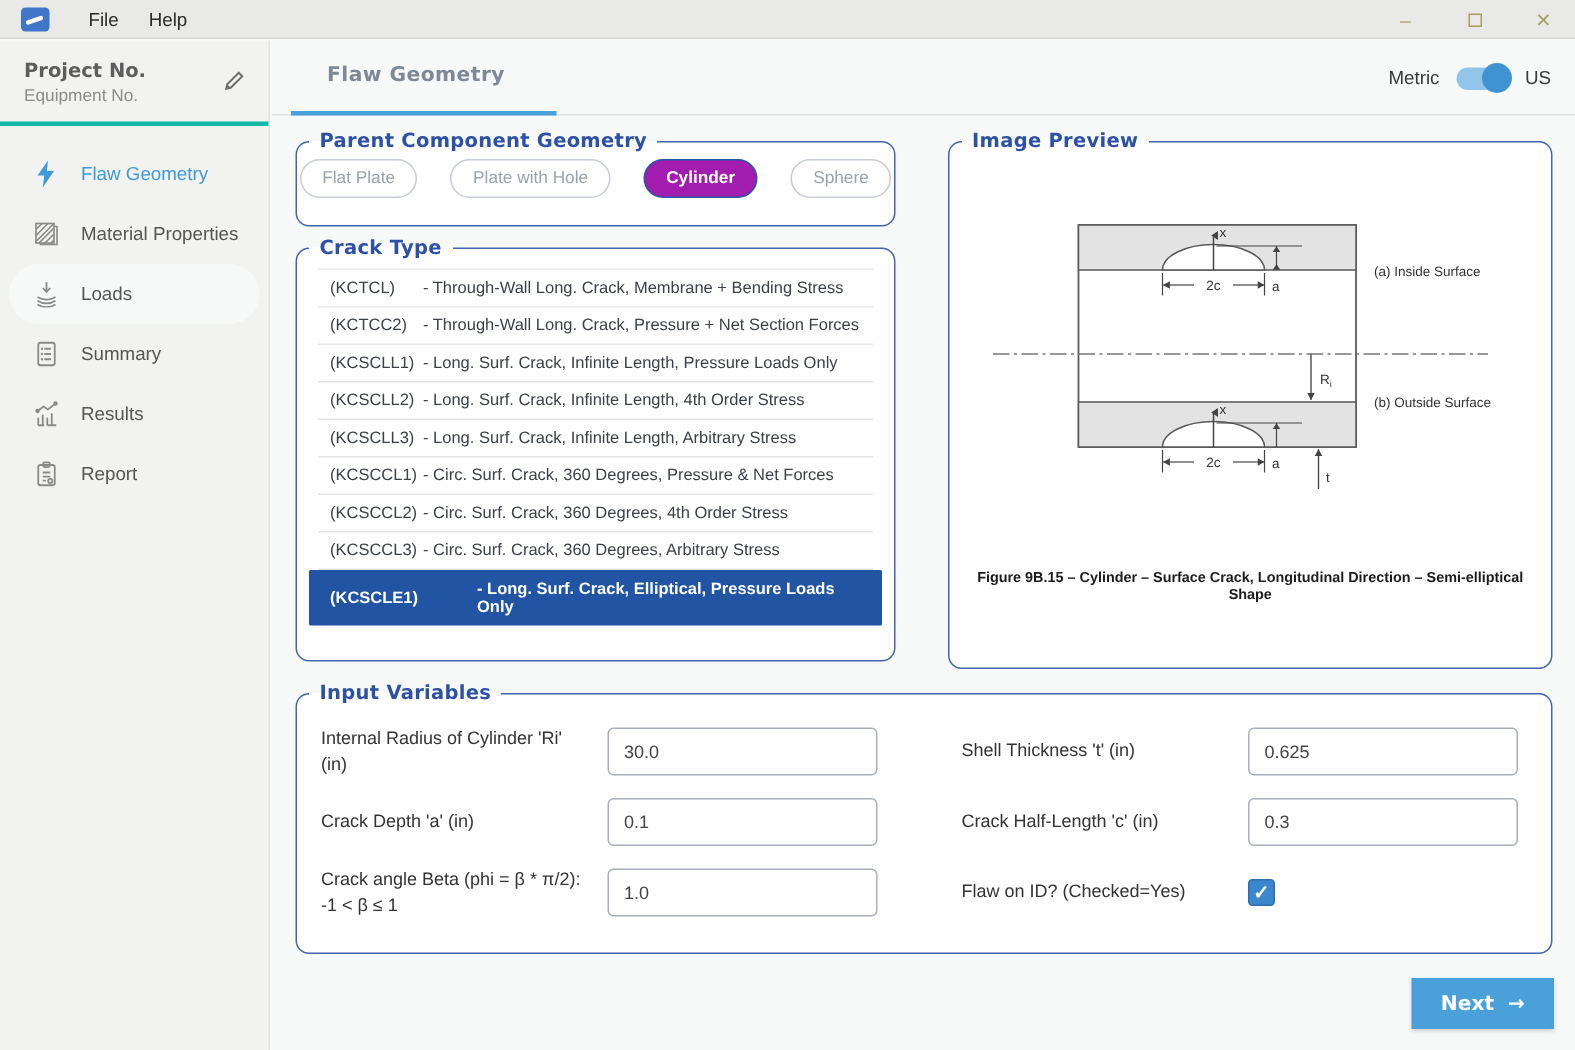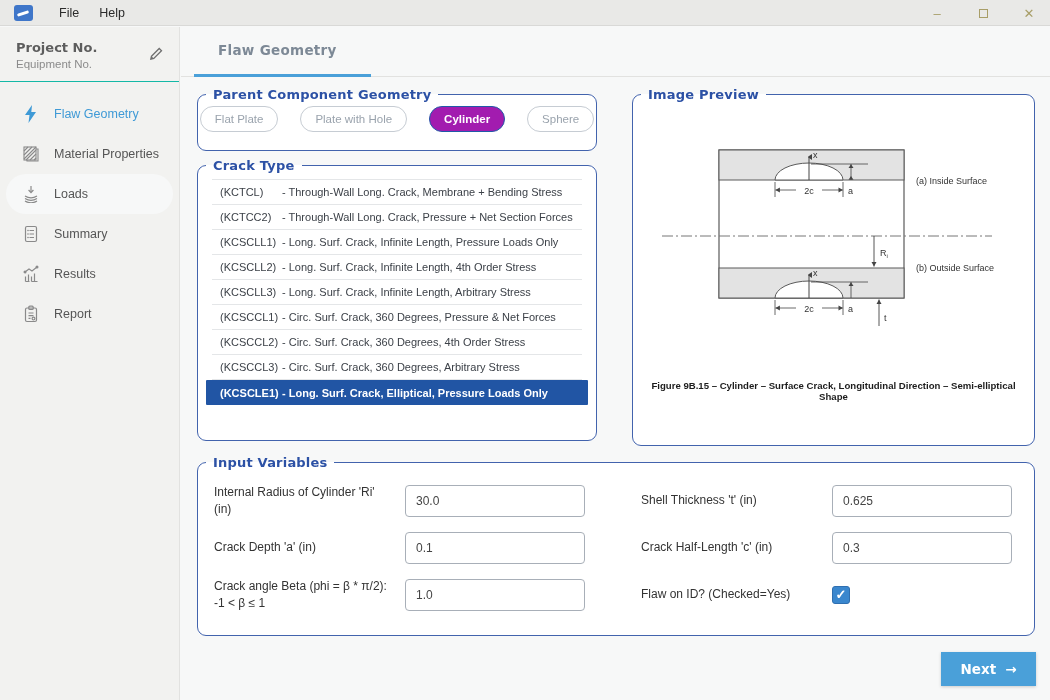--- a/index.html
+++ b/index.html
@@ -18,21 +18,21 @@
     background:#fff; border-radius:2px; transform:rotate(-18deg); }
   .menu { display:flex; gap:20px; margin-left:26px; font-size:12.5px; color:#2b2b2b; }
   .menu span { cursor:default; }
   .win-controls { position:absolute; right:10px; top:0; height:26px; display:flex;
     align-items:center; gap:24px; color:#a89e68; font-size:13px; }
   .win-btn { width:22px; text-align:center; cursor:default; }
   .win-box { display:inline-block; width:9px; height:9px; border:1.4px solid #a89e68; }
   
   .sidebar { position:absolute; left:0; top:27px; bottom:0; width:180px;
     background:#f2f2f0; border-right:1px solid #e2e2e0; }
-  .sb-header { padding:13px 14px 11px 16px; border-bottom:1px solid #14b8a6; position:relative; }
+  .sb-header { padding:13px 14px 11px 16px; border-bottom:3px solid #14b8a6; position:relative; }
   .sb-project { font-family:"DejaVu Sans", sans-serif; font-weight:bold; font-size:13px; color:#5d5d5d; }
   .sb-equipment { font-size:11.5px; color:#8b8b8b; margin-top:3px; }
   .sb-pencil { position:absolute; right:14px; top:18px; cursor:pointer; }
   .nav { padding-top:12px; }
   .nav-item { display:flex; align-items:center; gap:13px; padding:10px 0 10px 21px;
     font-size:12.5px; color:#555; cursor:pointer; }
   .nav-item.active { color:#3f9ad6; }
   .nav-item.soft { background:#f7f8f8; border-radius:22px; margin:0 6px; padding-left:15px; }
   .nav-icon { width:20px; height:20px; flex:0 0 20px; display:flex; align-items:center; justify-content:center; }
   
@@ -62,21 +62,21 @@
   .pill { border:1px solid #c6ccd3; border-radius:15px; background:#fff; padding:6px 14px;
     font-size:11.5px; color:#9aa3ad; cursor:pointer; white-space:nowrap; }
   .pill.selected { background:#a21caf; border-color:#2158a8; color:#fff; font-weight:bold; }
   
   .crack-list { margin:6px 14px 0 14px; border-top:1px solid #e4e6e8; }
   .crack-row { display:flex; align-items:center; padding:6px 8px; border-bottom:1px solid #e4e6e8;
     font-size:11px; color:#3c4148; cursor:pointer; }
   .crack-code { width:62px; flex:0 0 62px; }
   .crack-desc { flex:1; }
   .crack-row.selected { background:#2155a4; color:#fff; font-weight:bold;
-    margin:0 -6px; padding:6.5px 14px; border-bottom:none; border-radius:1px; }
+    margin:0 -6px; padding:6.5px 14px; border-bottom:none; border-radius:1px;gap:36px; }
   
   .preview-body { display:flex; flex-direction:column; align-items:center; }
   .preview-svg { margin-top:42px; }
   .preview-caption { margin-top:44px; font-size:9.6px; font-weight:bold; color:#1c1c1c;
     text-align:center; padding:0 14px; }
   
   .iv-grid { display:grid; grid-template-columns:1fr 1fr; column-gap:56px;
     row-gap:14px; padding:14px 22px 0 16px; }
   .iv-cell { display:flex; align-items:center; justify-content:space-between; min-height:33px; }
   .iv-label { width:178px; font-size:12px; color:#333; line-height:1.35; }
@@ -183,20 +183,27 @@
           </svg>
       </span>
       <span>Report</span>
     </div>
   </div>
 </div>
 
 <div class="main">
   <div class="main-header">
     <div class="tab">Flaw Geometry</div>
+    <div class="units">
+      <span>Metric</span>
+      <span class="toggle">
+          <span class="toggle-knob"></span>
+        </span>
+      <span>US</span>
+    </div>
   </div>
 
   <div class="content">
 
     <fieldset class="panel" id="panel-parent">
       <legend>Parent Component Geometry</legend>
       <div class="pill-row">
         <button class="pill">Flat Plate</button>
         <button class="pill">Plate with Hole</button>
         <button class="pill selected">Cylinder</button>

